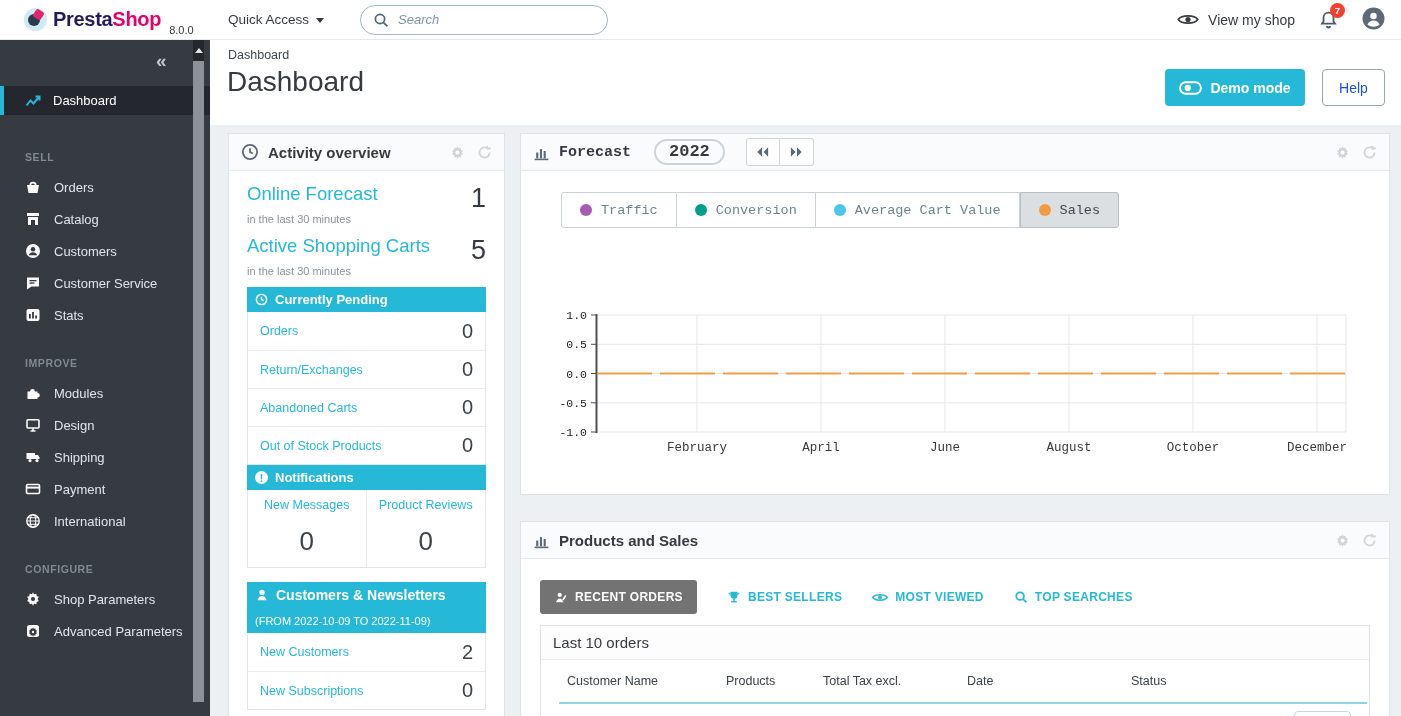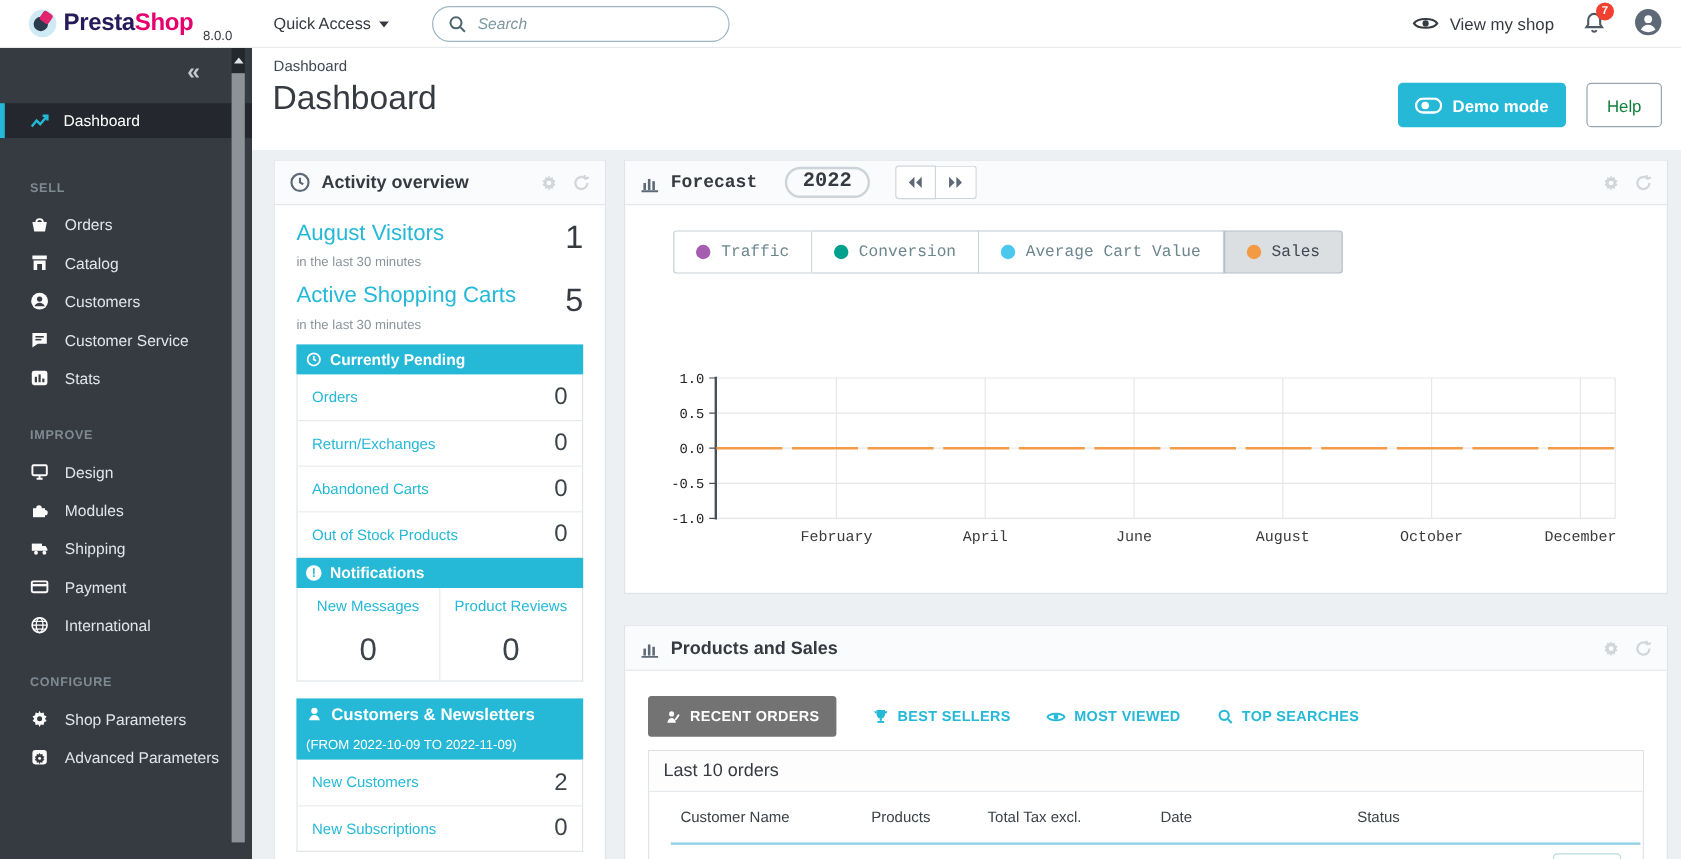--- a/index.html
+++ b/index.html
@@ -54,21 +54,21 @@
   .sb-thumb { margin-top:0; height:641px; background:#8d9298; cursor:pointer;}
 
   
   .pagehead { height:85px; background:#fff; position:relative; flex:none;}
   .breadcrumb { position:absolute; left:18px; top:8px; font-size:12.5px; color:#3f4750;}
   .page-title { position:absolute; left:17px; top:26px; font-size:28px; font-weight:500; color:#363a41;}
   .btn-demo { position:absolute; right:96px; top:29px; width:140px; height:37px; background:#25b9d7; border:none;
     border-radius:4px; color:#fff; font-size:14px; font-weight:700; display:flex; align-items:center; justify-content:center;
     gap:8px; cursor:pointer; font-family:"Liberation Sans", sans-serif;}
   .btn-help { position:absolute; right:16px; top:29px; width:63px; height:37px; background:#fff;
-    border:1px solid #98a6ae; border-radius:4px; font-size:14px; color:#15803d; cursor:pointer;
+    border:1px solid #98a6ae; border-radius:4px; font-size:14px; color:#1d4ed8; cursor:pointer;
     font-family:"Liberation Sans", sans-serif;}
 
   
   .board { flex:1; padding:8px 11px 0 18px; display:flex; gap:15px; }
   .panel { background:#fff; border:1px solid #dfe3e8; }
   .panel-head { height:37px; background:#fafbfc; border-bottom:1px solid #e4e8eb; display:flex; align-items:center;
     padding:0 12px; gap:9px; }
   .panel-title { font-size:15px; font-weight:700; color:#363a41; }
   .panel-ctrl { margin-left:auto; display:flex; gap:12px; color:#d2d6d9; }
   .panel-ctrl span{ cursor:pointer; display:flex;}
@@ -237,32 +237,32 @@
             <rect x="10.2" y="8.5" width="1.8" height="3" fill="#363a41"></rect>
           </svg>
         <span>Stats</span>
       </li>
     </ul>
 
     <div class="sec-label next">IMPROVE</div>
     <ul class="menu">
       <li>
         <svg width="16" height="16" viewBox="0 0 16 16">
-            <rect x="2" y="2.7" width="12" height="8.3" rx="1" fill="none" stroke="#fbfbfb" stroke-width="1.6"></rect>
-            <path d="M5.5 14h5M8 11v3" stroke="#fbfbfb" stroke-width="1.6"></path>
-          </svg>
-        <span>Design</span>
-      </li>
-      <li>
-        <svg width="16" height="16" viewBox="0 0 16 16">
             <rect x="2.5" y="6.5" width="10" height="7.5" fill="#fbfbfb"></rect>
             <circle cx="7.5" cy="6.3" r="2.3" fill="#fbfbfb"></circle>
             <circle cx="12.6" cy="10.2" r="2.2" fill="#fbfbfb"></circle>
           </svg>
         <span>Modules</span>
+      </li>
+      <li>
+        <svg width="16" height="16" viewBox="0 0 16 16">
+            <rect x="2" y="2.7" width="12" height="8.3" rx="1" fill="none" stroke="#fbfbfb" stroke-width="1.6"></rect>
+            <path d="M5.5 14h5M8 11v3" stroke="#fbfbfb" stroke-width="1.6"></path>
+          </svg>
+        <span>Design</span>
       </li>
       <li>
         <svg width="16" height="16" viewBox="0 0 16 16">
             <rect x="1.5" y="4" width="8.5" height="6" fill="#fbfbfb"></rect>
             <path d="M10 6h3l1.5 2.5V10H10z" fill="#fbfbfb"></path>
             <circle cx="5" cy="11.6" r="1.6" fill="#fbfbfb"></circle>
             <circle cx="12" cy="11.6" r="1.6" fill="#fbfbfb"></circle>
           </svg>
         <span>Shipping</span>
       </li>
@@ -342,21 +342,21 @@
               <span>
                   <svg width="15" height="15" viewBox="0 0 16 16">
                     <path d="M13.4 8A5.4 5.4 0 1 1 11.3 3.7" fill="none" stroke="#d2d6d9" stroke-width="2"></path>
                     <path d="M10.6 1l.9 3.1 3.1-.9" fill="none" stroke="#d2d6d9" stroke-width="2"></path>
                   </svg>
                 </span>
             </span>
           </div>
           <div class="activity-body">
             <div class="metric-row">
-              <span class="metric-label">August Visitors</span>
+              <span class="metric-label">Online Forecast</span>
               <span class="metric-value">1</span>
             </div>
             <div class="metric-sub">in the last 30 minutes</div>
             <div class="metric-row">
               <span class="metric-label">Active Shopping Carts</span>
               <span class="metric-value">5</span>
             </div>
             <div class="metric-sub">in the last 30 minutes</div>
 
             <div class="tealbar">

